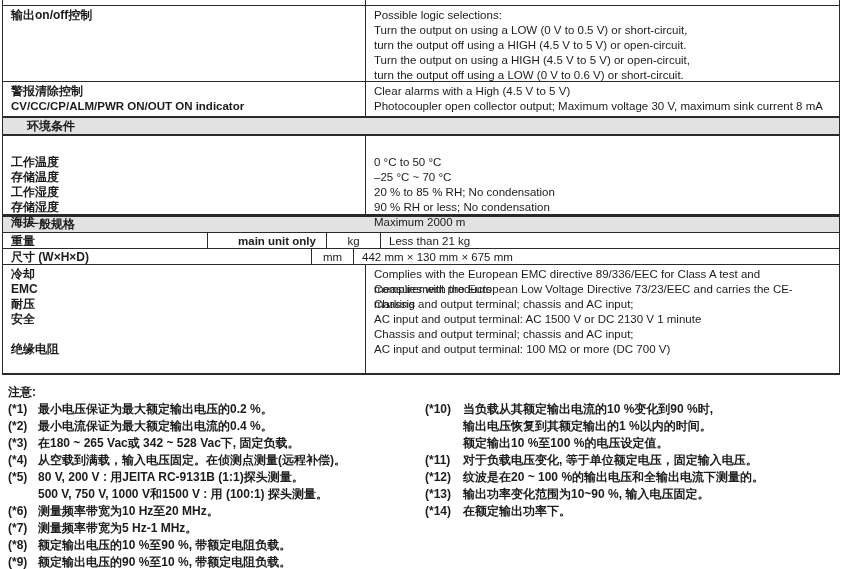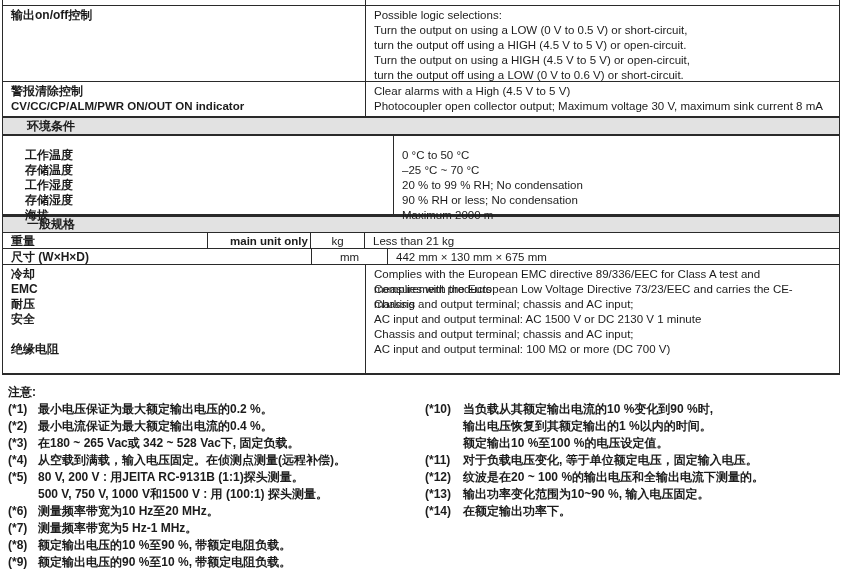--- a/index.html
+++ b/index.html
@@ -29,45 +29,45 @@
   .vcell {
     flex: 1;
     border-left: 1px solid #2a2a2a;
     padding: 2px 6px 0 8px;
     font-size: 11.5px;
     line-height: 15px;
   }
   .row-output { height: 76px; }
   .row-alarm { height: 35px; }
   .row-env { height: 79px; }
-  .row-env .lcell, .row-env .vcell { padding-top: 12px; margin-left: 14px; }
+  .row-env .lcell, .row-env .vcell { padding-top: 19px; }
   .row-general { height: 110px; border-bottom: 2px solid #2a2a2a; }
   .row-general .line, .row-env .line { height: 15px; }
   .section-bar {
     background: #e2e2e2;
     font-size: 12px;
     font-weight: 700;
     padding-left: 24px;
     display: flex;
     align-items: center;
   }
   .bar-env { height: 19px; border-top: 1px solid #2a2a2a; border-bottom: 2px solid #2a2a2a; }
   .bar-general { height: 18px; border-top: 2px solid #2a2a2a; border-bottom: 1px solid #2a2a2a; }
   .row-weight, .row-dims { height: 16px; }
   .row-weight > div, .row-dims > div { padding-top: 1px; line-height: 14px; }
   .w-label { width: 204px; flex: none; font-size: 12px; font-weight: 700; padding-left: 8px; }
   .w-scope {
-    width: 104px; flex: none; text-align: center;
+    width: 120px; flex: none; text-align: center;
     border-left: 1px solid #2a2a2a; border-right: 1px solid #2a2a2a;
     font-size: 11.5px; font-weight: 700; padding-left: 20px;
   }
   .w-unit { width: 54px; flex: none; text-align: center; border-right: 1px solid #2a2a2a; font-size: 11.5px; }
   .w-value { flex: 1; padding-left: 8px; font-size: 11.5px; }
   .d-label { width: 308px; flex: none; font-size: 12px; font-weight: 700; padding-left: 8px; }
-  .d-unit { width: 77px; flex: none; text-align: center; border-left: 1px solid #2a2a2a; border-right: 1px solid #2a2a2a; font-size: 11.5px; }
+  .d-unit { width: 43px; flex: none; text-align: center; border-left: 1px solid #2a2a2a; border-right: 1px solid #2a2a2a; font-size: 11.5px; }
   .d-value { flex: 1; padding-left: 8px; font-size: 11.5px; }
   .notes {
     display: flex;
     margin-top: 9px;
     padding-left: 8px;
     font-size: 12px;
     line-height: 17px;
     font-weight: 600;
   }
   .notes-left { width: 417px; flex: none; }
@@ -115,21 +115,21 @@
     <div class="lcell">
       <div class="line">工作温度</div>
       <div class="line">存储温度</div>
       <div class="line">工作湿度</div>
       <div class="line">存储湿度</div>
       <div class="line">海拔</div>
     </div>
     <div class="vcell">
       <div class="line">0 °C to 50 °C</div>
       <div class="line">–25 °C ~ 70 °C</div>
-      <div class="line">20 % to 99 % RH; No condensation</div>
+      <div class="line">20 % to 85 % RH; No condensation</div>
       <div class="line">90 % RH or less; No condensation</div>
       <div class="line">Maximum 2000 m</div>
     </div>
   </div>
 
   <div class="section-bar bar-general">一般规格</div>
 
   <div class="row row-weight">
     <div class="w-label">重量</div>
     <div class="w-scope">main unit only</div>

